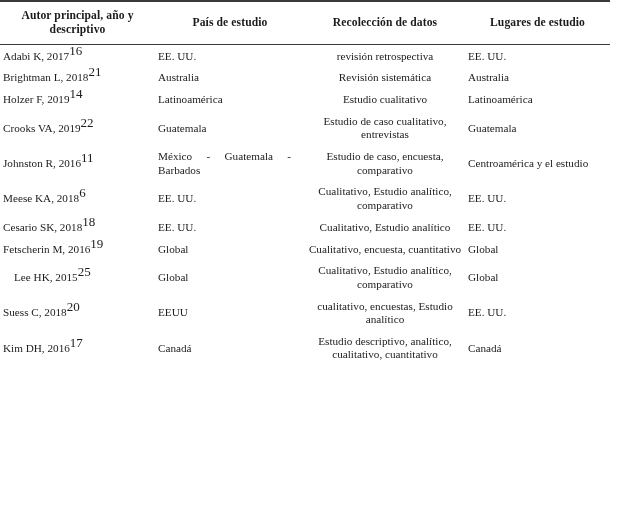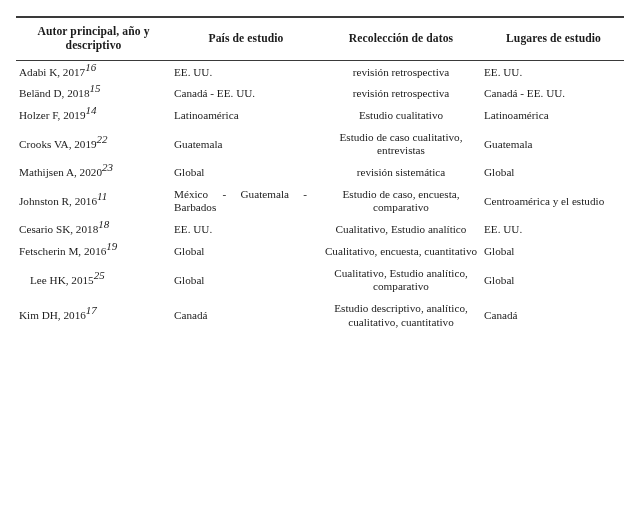--- a/index.html
+++ b/index.html
@@ -11,21 +11,21 @@
     width: 624px;
     height: 515px;
     font-family: "Liberation Serif", "DejaVu Serif", serif;
     color: #1b1b1b;
     overflow: hidden;
   }
   #study-table-wrap {
     width: 607px;
     height: 515px;
     box-sizing: border-box;
-    padding: 16px;
+    padding: 0;
   }
   table.study-table {
     width: 610px;
     margin: 0 auto;
     border-collapse: collapse;
     table-layout: fixed;
     font-size: 11.2px;
   }
   table.study-table thead th {
     font-weight: bold;
@@ -78,24 +78,23 @@
     text-align: center;
     padding-left: 6px;
     padding-right: 6px;
     margin-left: 42px;
   }
   td.cell-places {
     text-align: left;
     padding-left: 10px;
   }
   sup {
-    font-size: 11px;
+    font-size: 13px;
     vertical-align: super;
     line-height: 0;
-    font-style: italic;
   }
   .hdr-line2 { display: block; }
 </style>
 </head>
 <body>
 
 <div id="study-table-wrap">
   <table class="study-table">
     <colgroup>
       <col class="c-author">
@@ -127,68 +126,74 @@
       </tr>
     </thead>
     <tbody id="table-body">
         <tr>
           <td class="cell-author"><span>Adabi K, 2017</span><sup>16</sup></td>
           <td class="cell-country">EE. UU.</td>
           <td class="cell-data">revisión retrospectiva</td>
           <td class="cell-places">EE. UU.</td>
         </tr>
         <tr>
-          <td class="cell-author"><span>Beländ D, 2018</span><sup>15</sup></td>
-          <td class="cell-country">Canadá - EE. UU.</td>
-          <td class="cell-data">revisión retrospectiva</td>
-          <td class="cell-places">Canadá - EE. UU.</td>
+          <td class="cell-author"><span>Brightman L, 2018</span><sup>21</sup></td>
+          <td class="cell-country">Australia</td>
+          <td class="cell-data">Revisión sistemática</td>
+          <td class="cell-places">Australia</td>
         </tr>
         <tr>
           <td class="cell-author"><span>Holzer F, 2019</span><sup>14</sup></td>
           <td class="cell-country">Latinoamérica</td>
           <td class="cell-data">Estudio cualitativo</td>
           <td class="cell-places">Latinoamérica</td>
         </tr>
         <tr>
           <td class="cell-author"><span>Crooks VA, 2019</span><sup>22</sup></td>
           <td class="cell-country">Guatemala</td>
           <td class="cell-data">Estudio de caso cualitativo, entrevistas</td>
           <td class="cell-places">Guatemala</td>
         </tr>
         <tr>
-          <td class="cell-author"><span>Mathijsen A, 2020</span><sup>23</sup></td>
-          <td class="cell-country">Global</td>
-          <td class="cell-data">revisión sistemática</td>
-          <td class="cell-places">Global</td>
-        </tr>
-        <tr>
           <td class="cell-author"><span>Johnston R, 2016</span><sup>11</sup></td>
           <td class="cell-country justify">México - Guatemala - Barbados</td>
           <td class="cell-data">Estudio de caso, encuesta, comparativo</td>
           <td class="cell-places">Centroamérica y el estudio</td>
+        </tr>
+        <tr>
+          <td class="cell-author"><span>Meese KA, 2018</span><sup>6</sup></td>
+          <td class="cell-country">EE. UU.</td>
+          <td class="cell-data">Cualitativo, Estudio analítico, comparativo</td>
+          <td class="cell-places">EE. UU.</td>
         </tr>
         <tr>
           <td class="cell-author"><span>Cesario SK, 2018</span><sup>18</sup></td>
           <td class="cell-country">EE. UU.</td>
           <td class="cell-data">Cualitativo, Estudio analítico</td>
           <td class="cell-places">EE. UU.</td>
         </tr>
         <tr>
           <td class="cell-author"><span>Fetscherin M, 2016</span><sup>19</sup></td>
           <td class="cell-country">Global</td>
           <td class="cell-data">Cualitativo, encuesta, cuantitativo</td>
           <td class="cell-places">Global</td>
         </tr>
         <tr>
           <td class="cell-author indent-1"><span>Lee HK, 2015</span><sup>25</sup></td>
           <td class="cell-country">Global</td>
           <td class="cell-data">Cualitativo, Estudio analítico, comparativo</td>
           <td class="cell-places">Global</td>
         </tr>
         <tr>
+          <td class="cell-author"><span>Suess C, 2018</span><sup>20</sup></td>
+          <td class="cell-country">EEUU</td>
+          <td class="cell-data">cualitativo, encuestas, Estudio analítico</td>
+          <td class="cell-places">EE. UU.</td>
+        </tr>
+        <tr>
           <td class="cell-author"><span>Kim DH, 2016</span><sup>17</sup></td>
           <td class="cell-country">Canadá</td>
           <td class="cell-data">Estudio descriptivo, analítico, cualitativo, cuantitativo</td>
           <td class="cell-places">Canadá</td>
         </tr>
       </tbody>
   </table>
 </div>
 
 </body></html>

